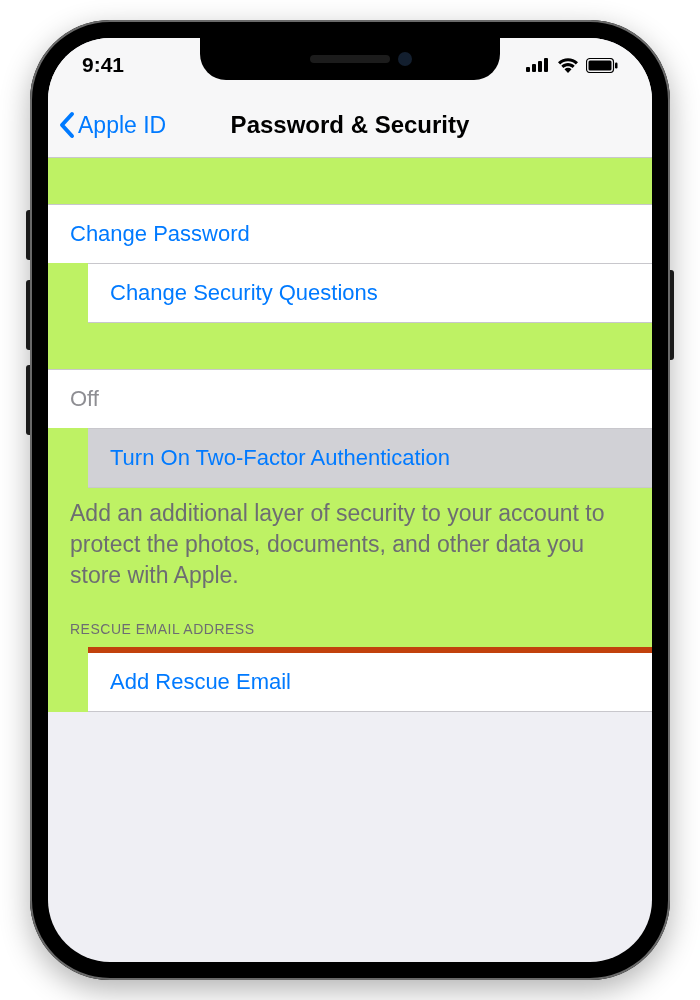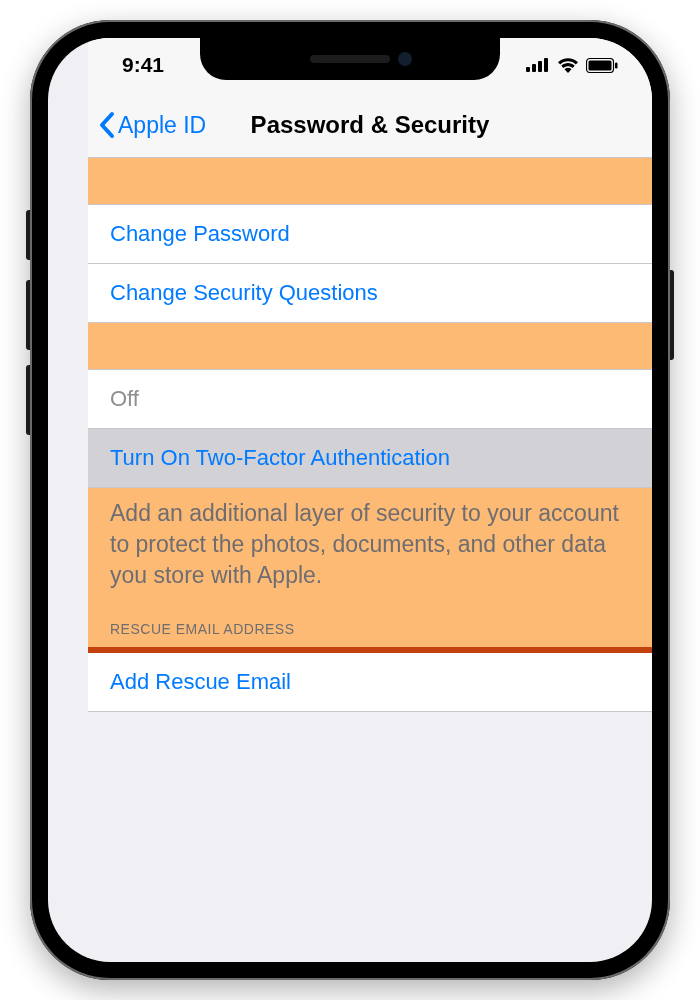--- a/index.html
+++ b/index.html
@@ -60,21 +60,20 @@
     background: #1a1a1a;
     border-radius: 3px 0 0 3px;
   }
   .screen {
     width: 100%;
     height: 100%;
     background: #efeff4;
     border-radius: 62px;
     overflow: hidden;
     position: relative;
-    padding-left: 40px;
   }
   .notch {
     position: absolute;
     top: 0;
     left: 50%;
     transform: translateX(-50%);
     width: 300px;
     height: 42px;
     background: #000;
     border-radius: 0 0 26px 26px;
@@ -131,35 +130,35 @@
   }
   .nav-title {
     position: absolute;
     left: 50%;
     transform: translateX(-50%);
     font-size: 24px;
     font-weight: 600;
     color: #000;
   }
   .content {
-    background: #fdba74;
+    background: #bef264;
   }
   .spacer {
     height: 46px;
   }
   .cell {
     background: #fff;
     padding: 16px 22px;
     font-size: 22px;
     border-top: 1px solid #c8c7cc;
     display: flex;
     justify-content: space-between;
     align-items: center;
   }
-  .cell.last { border-bottom: 1px solid #c8c7cc; }
+  .cell.last { border-bottom: 1px solid #c8c7cc; margin-left: 40px; }
   .cell.link { color: #007aff; cursor: pointer; }
   .cell.highlighted { background: #d1d1d6; }
   .cell .value { color: #8e8e93; font-size: 22px; }
   .footer-text {
     padding: 10px 22px 0 22px;
     font-size: 23px;
     color: #6d6d72;
     line-height: 1.35;
   }
   .section-header {

